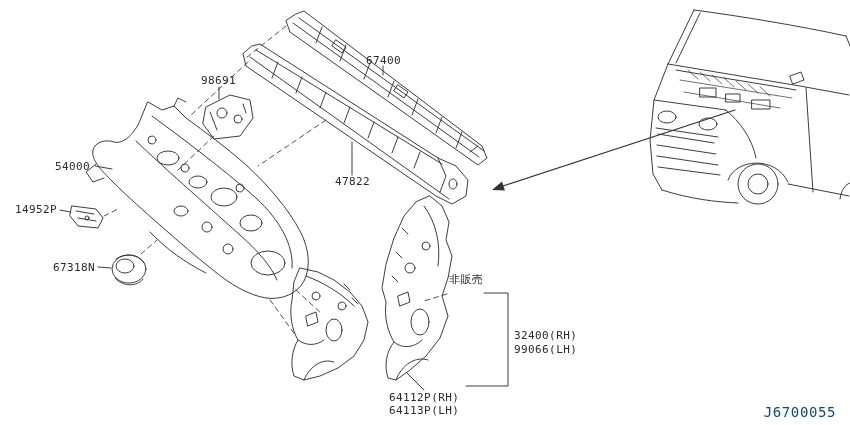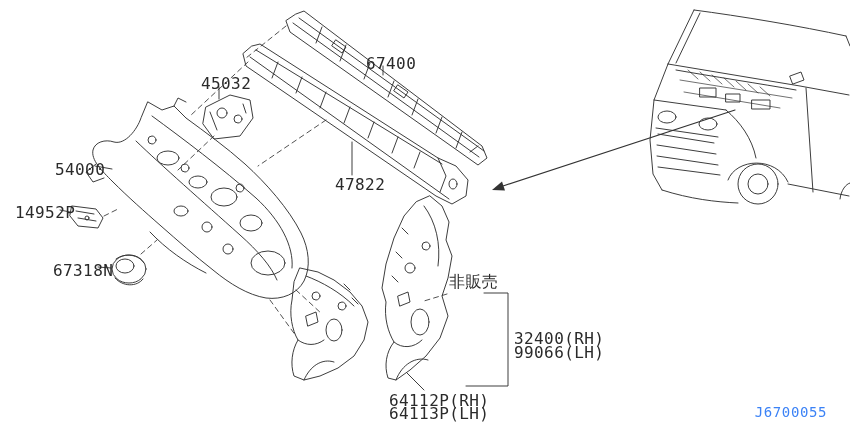--- a/index.html
+++ b/index.html
@@ -8,24 +8,24 @@
     font-family:"DejaVu Sans Mono","Liberation Mono",monospace;
   }
   svg.art{position:absolute;left:0;top:0;width:850px;height:425px;}
   svg.art path,svg.art circle,svg.art ellipse,svg.art rect,svg.art polygon{
     fill:none;stroke:#333333;stroke-width:0.95;stroke-linecap:round;stroke-linejoin:round;
   }
   svg.art polygon.fill{fill:#333333;stroke:none;}
   svg.art g.dash path{stroke-dasharray:5 4;stroke-width:0.85;}
   svg.art g.hatch path{stroke-width:0.7;}
   .callout{
-    position:absolute;font-size:16px;color:#2a2a2a;white-space:nowrap;letter-spacing:0.4px;
+    position:absolute;font-size:11px;color:#2a2a2a;white-space:nowrap;letter-spacing:0.4px;
   }
   .drawing-number{
-    position:absolute;right:23px;bottom:5px;font-size:14px;color:#3b82f6;letter-spacing:0.6px;
+    position:absolute;right:14px;bottom:5px;font-size:14px;color:#0c4a6e;letter-spacing:0.6px;
   }
 </style>
 </head>
 <body>
 
 <div class="stage">
 
   <svg class="art" viewBox="0 0 850 425">
 
     <g>
@@ -168,21 +168,21 @@
       <path d="M383,66 L383,75"></path>
       <path d="M95,166 L112,169"></path>
       <path d="M352,175 L352,142"></path>
       <path d="M60,210 L70,212"></path>
       <path d="M98,267 L111,268"></path>
       <path d="M484,293 L508,293 L508,386 L466,386"></path>
       <path d="M424,390 L407,373"></path>
     </g>
   </svg>
 
-  <div class="callout" style="left:201px;top:74px">45032</div>
+  <div class="callout" style="left:201px;top:74px">98691</div>
   <div class="callout" style="left:366px;top:54px">67400</div>
   <div class="callout" style="left:55px;top:160px">54000</div>
   <div class="callout" style="left:15px;top:203px">14952P</div>
   <div class="callout" style="left:335px;top:175px">47822</div>
   <div class="callout" style="left:53px;top:261px">67318N</div>
   <div class="callout" style="left:449px;top:272px">非販売</div>
   <div class="callout" style="left:514px;top:329px">32400(RH)</div>
   <div class="callout" style="left:514px;top:343px">99066(LH)</div>
   <div class="callout" style="left:389px;top:391px">64112P(RH)</div>
   <div class="callout" style="left:389px;top:404px">64113P(LH)</div>

